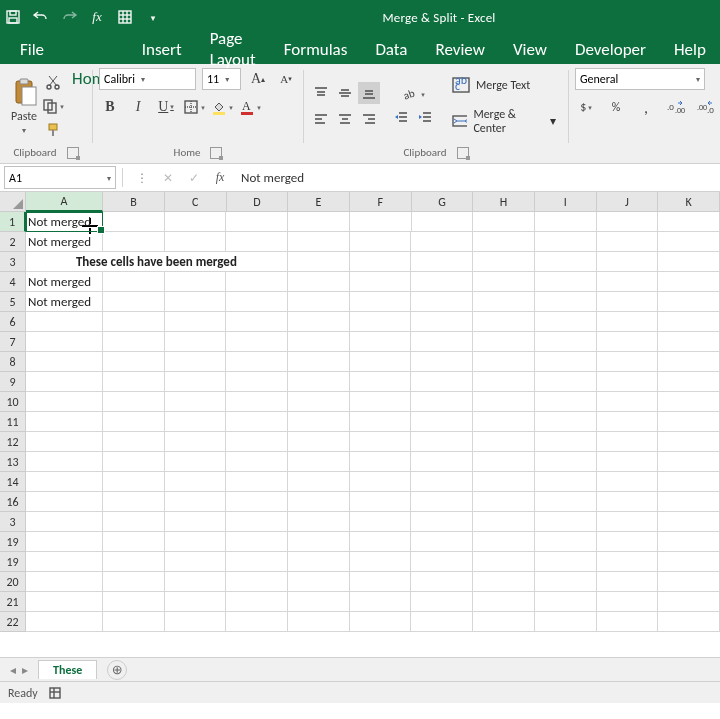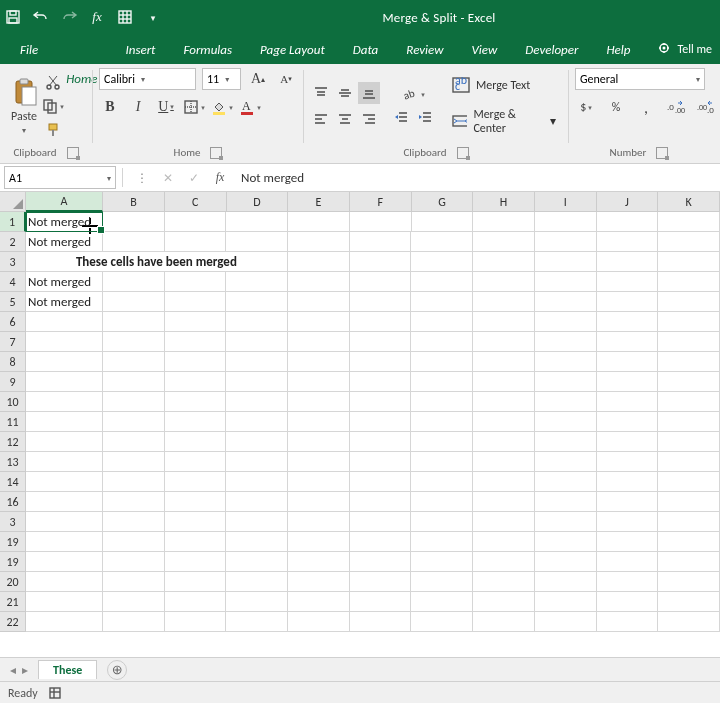--- a/index.html
+++ b/index.html
@@ -6,21 +6,21 @@
   body { font-family: "Segoe UI", Calibri, sans-serif; font-size: 12px; background: #fff; overflow: hidden; width: 720px; height: 719px; position: relative; }
   
   
   .title-bar { background: #0d6e3e; height: 34px; display: flex; align-items: center; padding: 0 4px; color: #fff; }
   .qat { display: flex; align-items: center; gap: 10px; }
   .qat-icon { width: 18px; height: 18px; display: flex; align-items: center; justify-content: center; opacity: 0.95; }
   .title-text { flex: 1; text-align: center; font-size: 13px; letter-spacing: 0.2px; }
   
   
   .ribbon-tabs { background: #0d6e3e; height: 30px; display: flex; align-items: stretch; padding-left: 6px; color: #fff; }
-  .ribbon-tab { padding: 0 14px; font-size: 13px; display: flex; align-items: center; cursor: pointer; font-style: italic; }
+  .ribbon-tab { padding: 0 14px; font-size: 17px; display: flex; align-items: center; cursor: pointer; }
   .ribbon-tab.active { background: #f0f0f0; color: #0d6e3e; margin-top: 44px; }
   .tell-me { display: flex; align-items: center; gap: 4px; padding: 0 8px; margin-left: auto; }
 
   
   .ribbon { background: #f0f0f0; height: 100px; display: flex; border-bottom: 1px solid #d0d0d0; }
   .ribbon-group { display: flex; flex-direction: column; }
   .ribbon-group-body { flex: 1; display: flex; align-items: stretch; padding: 4px 6px 0 6px; }
   .ribbon-group-label { font-size: 11px; color: #666; text-align: center; padding: 2px 0 4px 0; display: flex; justify-content: center; gap: 6px; align-items: center; }
   .group-sep { width: 1px; background: #d4d4d4; margin: 6px 0 20px 0; }
   .launcher { width: 12px; height: 12px; border: 1px solid #999; position: relative; margin-left: 4px;}
@@ -129,22 +129,22 @@
     </span>
     <span class="qat-icon" style="font-size:9px;">▾</span>
   </div>
   <div class="title-text">Merge &amp; Split  -  Excel</div>
 </div>
 
 <div class="ribbon-tabs">
   <div class="ribbon-tab">File</div>
   <div class="ribbon-tab active">Home</div>
   <div class="ribbon-tab">Insert</div>
+  <div class="ribbon-tab">Page Layout</div>
   <div class="ribbon-tab">Formulas</div>
-  <div class="ribbon-tab">Page Layout</div>
   <div class="ribbon-tab">Data</div>
   <div class="ribbon-tab">Review</div>
   <div class="ribbon-tab">View</div>
   <div class="ribbon-tab">Developer</div>
   <div class="ribbon-tab">Help</div>
   <div class="tell-me">
     <svg width="16" height="16">
         <circle cx="7" cy="7" r="4" class="ico"></circle>
         <circle cx="7" cy="7" r="1.5" fill="#fff"></circle>
         <line x1="7" y1="2" x2="7" y2="4" class="ico"></line>
@@ -386,24 +386,20 @@
           <span class="mini-btn">
               <svg width="18" height="14">
                 <text x="0" y="10" font-size="8" fill="#444">.00</text>
                 <path d="M15 3 L11 3 L13 1 M11 3 L13 5" stroke="#3a70c0" fill="none"></path>
                 <text x="10" y="13" font-size="9" fill="#444">.0</text>
               </svg>
             </span>
         </div>
       </div>
     </div>
-    <div class="ribbon-group-label">
-      <span>Number</span>
-      <span class="launcher"></span>
-    </div>
   </div>
 </div>
 
 <div class="formula-area">
   <div class="name-box">
     <span>A1</span>
     <span class="arrow">▾</span>
   </div>
   <div class="fb-sep"></div>
   <div class="fb-btn">⋮</div>

